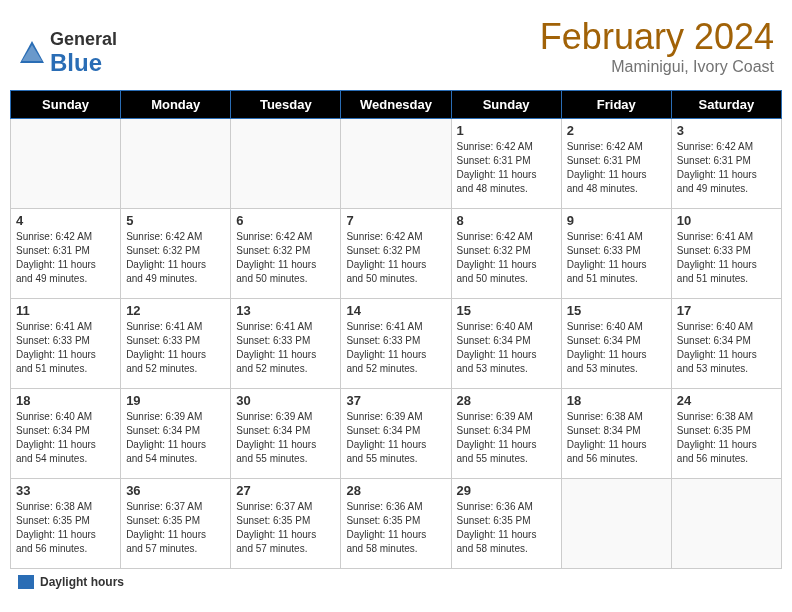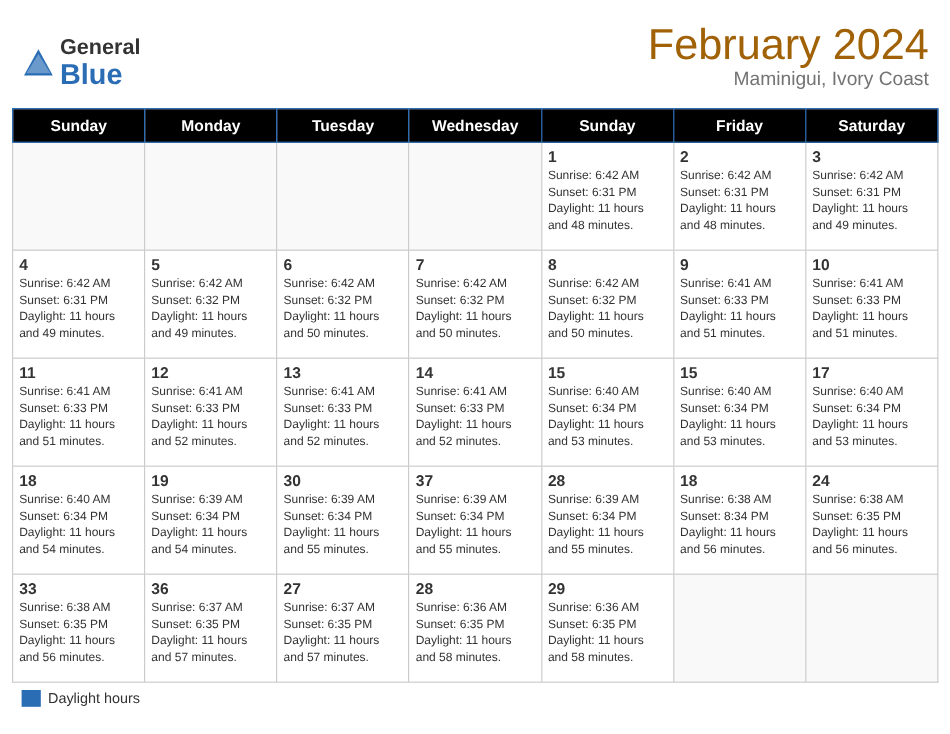--- a/index.html
+++ b/index.html
@@ -86,20 +86,21 @@
       color: #333;
     }
     .empty-cell {
       background: #f9f9f9;
     }
     .legend {
       display: flex;
       align-items: flex-end;
       margin-top: 6px;
       padding-left: 8px;
+      font-weight: bold;
     }
     .legend-box {
       width: 16px;
       height: 14px;
       background: #2a6db5;
       margin-right: 6px;
       display: inline-block;
     }
     .legend-text {
       font-size: 12px;

